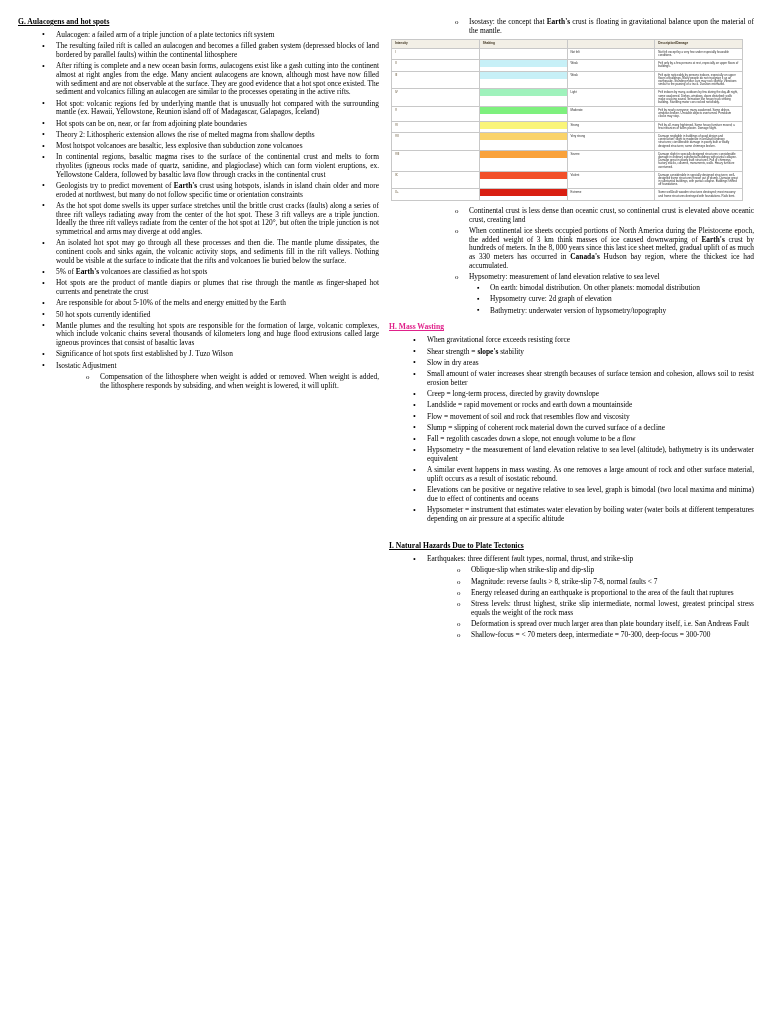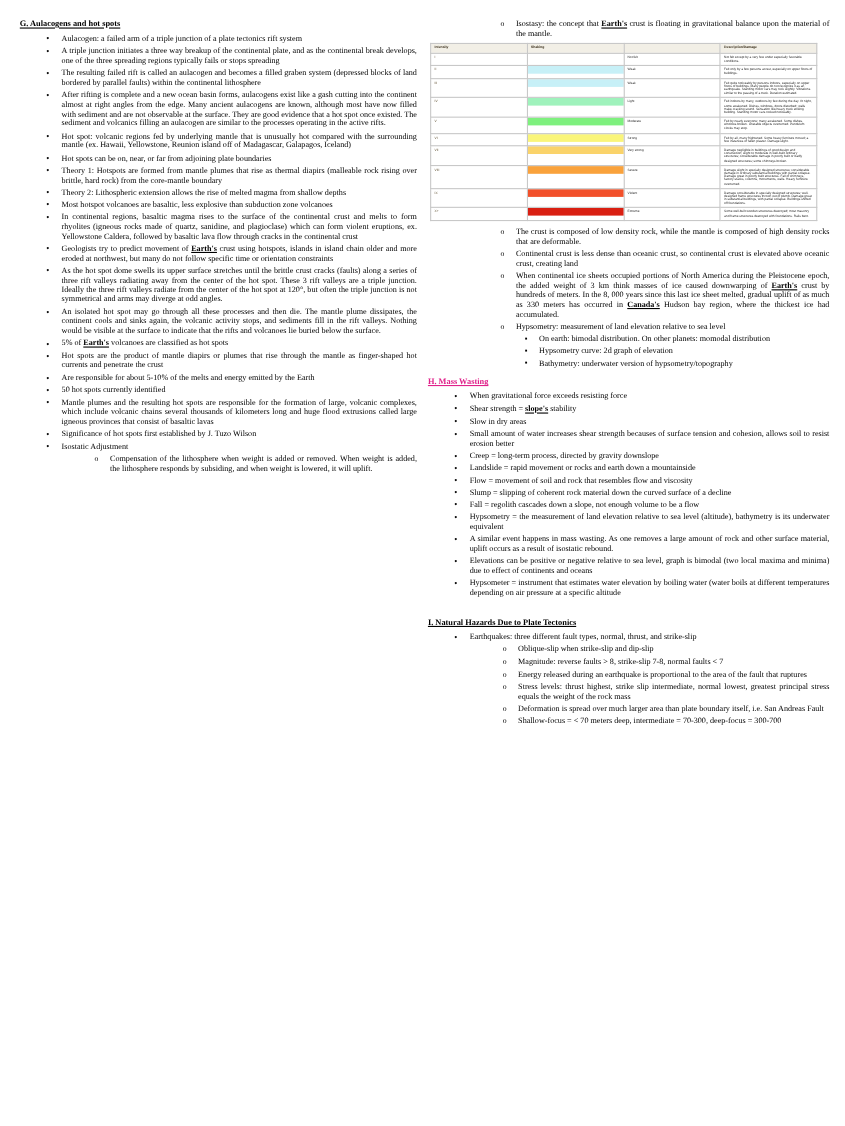--- a/index.html
+++ b/index.html
@@ -90,21 +90,21 @@
     padding-left: 13px;
     margin-left: 22px;
   }
   ul.lv3 > li::before {
     content: "\25AA";
     position: absolute;
     left: 0;
     top: -0.5px;
     font-size: 7px;
   }
-  .b { font-weight: bold; text-decoration: underline; }
+  .b { font-weight: bold; }
   .sp-lg { height: 16px; }
 
   
   .intensity-table {
     width: 352px;
     border-collapse: collapse;
     margin: 4px 0 6px 2px;
     font-family: "Liberation Sans", sans-serif;
     font-size: 2.9px;
     line-height: 1.1;
@@ -148,26 +148,24 @@
 </head>
 <body>
 
 <div class="page">
   <div class="cols">
 
     <div class="col-left">
       <h2 class="sec">G. Aulacogens and hot spots</h2>
       <ul class="lv1">
         <li>Aulacogen: a failed arm of a triple junction of a plate tectonics rift system</li>
-        <li>A triple junction initiates a three way breakup of the continental plate, and as the continental break develops, one of the three spreading regions typically fails or stops spreading</li>
         <li>The resulting failed rift is called an aulacogen and becomes a filled graben system (depressed blocks of land bordered by parallel faults) within the continental lithosphere</li>
         <li>After rifting is complete and a new ocean basin forms, aulacogens exist like a gash cutting into the continent almost at right angles from the edge. Many ancient aulacogens are known, although most have now filled with sediment and are not observable at the surface. They are good evidence that a hot spot once existed. The sediment and volcanics filling an aulacogen are similar to the processes operating in the active rifts.</li>
         <li>Hot spot: volcanic regions fed by underlying mantle that is unusually hot compared with the surrounding mantle (ex. Hawaii, Yellowstone, Reunion island off of Madagascar, Galapagos, Iceland)</li>
         <li>Hot spots can be on, near, or far from adjoining plate boundaries</li>
-        <li>Theory 1: Hotspots are formed from mantle plumes that rise as thermal diapirs (malleable rock rising over brittle, hard rock) from the core-mantle boundary</li>
         <li>Theory 2: Lithospheric extension allows the rise of melted magma from shallow depths</li>
         <li>Most hotspot volcanoes are basaltic, less explosive than subduction zone volcanoes</li>
         <li>In continental regions, basaltic magma rises to the surface of the continental crust and melts to form rhyolites (igneous rocks made of quartz, sanidine, and plagioclase) which can form violent eruptions, ex. Yellowstone Caldera, followed by basaltic lava flow through cracks in the continental crust</li>
         <li>Geologists try to predict movement of <span class="b">Earth's</span> crust using hotspots, islands in island chain older and more eroded at northwest, but many do not follow specific time or orientation constraints</li>
         <li>As the hot spot dome swells its upper surface stretches until the brittle crust cracks (faults) along a series of three rift valleys radiating away from the center of the hot spot. These 3 rift valleys are a triple junction. Ideally the three rift valleys radiate from the center of the hot spot at 120°, but often the triple junction is not symmetrical and arms may diverge at odd angles.</li>
         <li>An isolated hot spot may go through all these processes and then die. The mantle plume dissipates, the continent cools and sinks again, the volcanic activity stops, and sediments fill in the rift valleys. Nothing would be visible at the surface to indicate that the rifts and volcanoes lie buried below the surface.</li>
         <li>5% of <span class="b">Earth's</span> volcanoes are classified as hot spots</li>
         <li>Hot spots are the product of mantle diapirs or plumes that rise through the mantle as finger-shaped hot currents and penetrate the crust</li>
         <li>Are responsible for about 5-10% of the melts and energy emitted by the Earth</li>
         <li>50 hot spots currently identified</li>
@@ -272,21 +270,20 @@
               <td class="c-sw">
                 <span class="sw" style="background: rgb(217, 31, 18);"></span>
               </td>
               <td class="c-sh">Extreme</td>
               <td class="desc">Some well-built wooden structures destroyed; most masonry and frame structures destroyed with foundations. Rails bent.</td>
             </tr>
           </tbody>
       </table>
 
       <ul class="lv2" style="margin-left:44px">
-        <li>The crust is composed of low density rock, while the mantle is composed of high density rocks that are deformable.</li>
         <li>Continental crust is less dense than oceanic crust, so continental crust is elevated above oceanic crust, creating land</li>
         <li>When continental ice sheets occupied portions of North America during the Pleistocene epoch, the added weight of 3 km think masses of ice caused downwarping of <span class="b">Earth's</span> crust by hundreds of meters. In the 8, 000 years since this last ice sheet melted, gradual uplift of as much as 330 meters has occurred in <span class="b">Canada's</span> Hudson bay region, where the thickest ice had accumulated.</li>
         <li>Hypsometry: measurement of land elevation relative to sea level</li>
       </ul>
       <ul class="lv3" style="margin-left:66px">
         <li>On earth: bimodal distribution. On other planets: momodal distribution</li>
         <li>Hypsometry curve: 2d graph of elevation</li>
         <li>Bathymetry: underwater version of hypsometry/topography</li>
       </ul>
 

